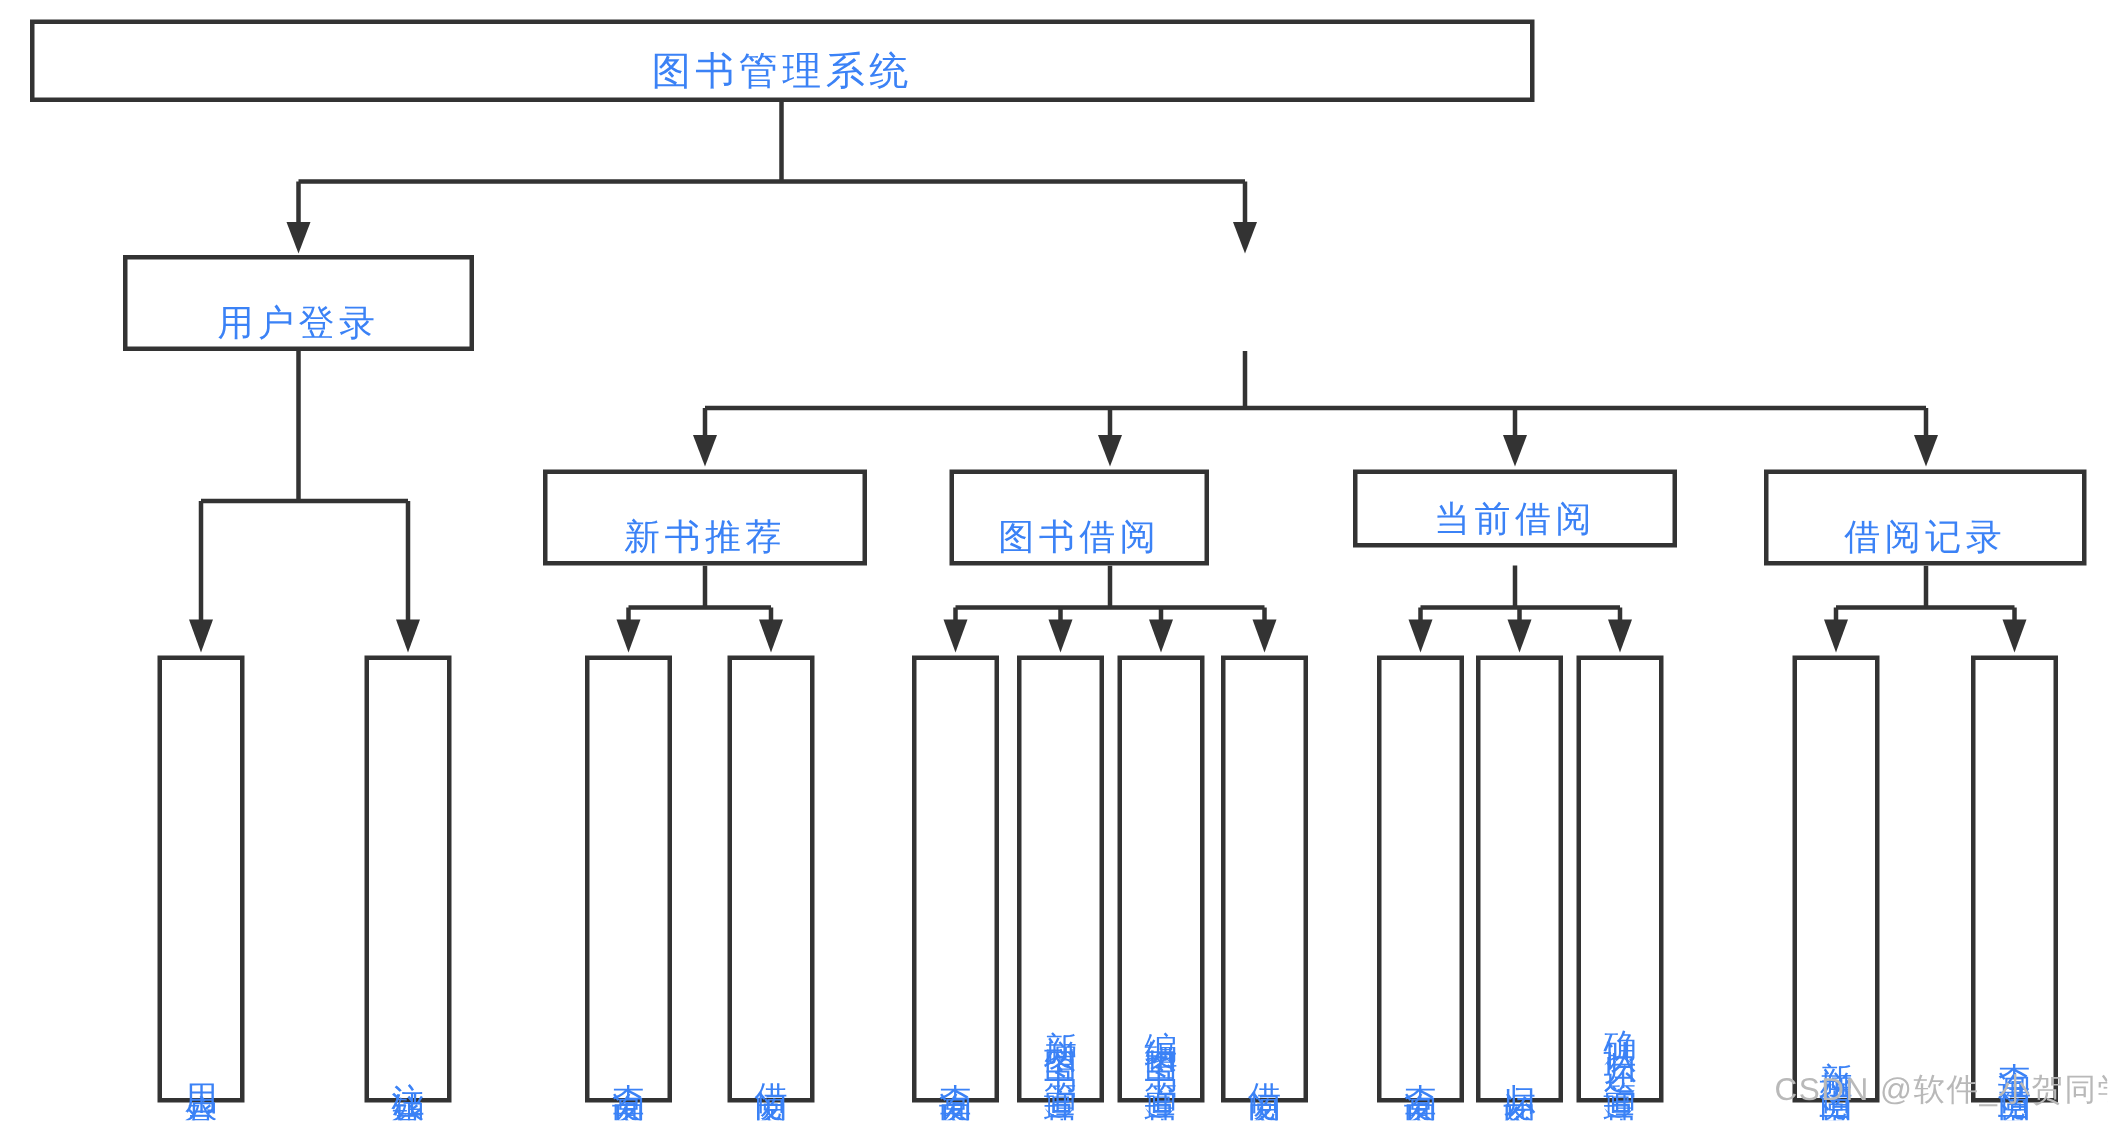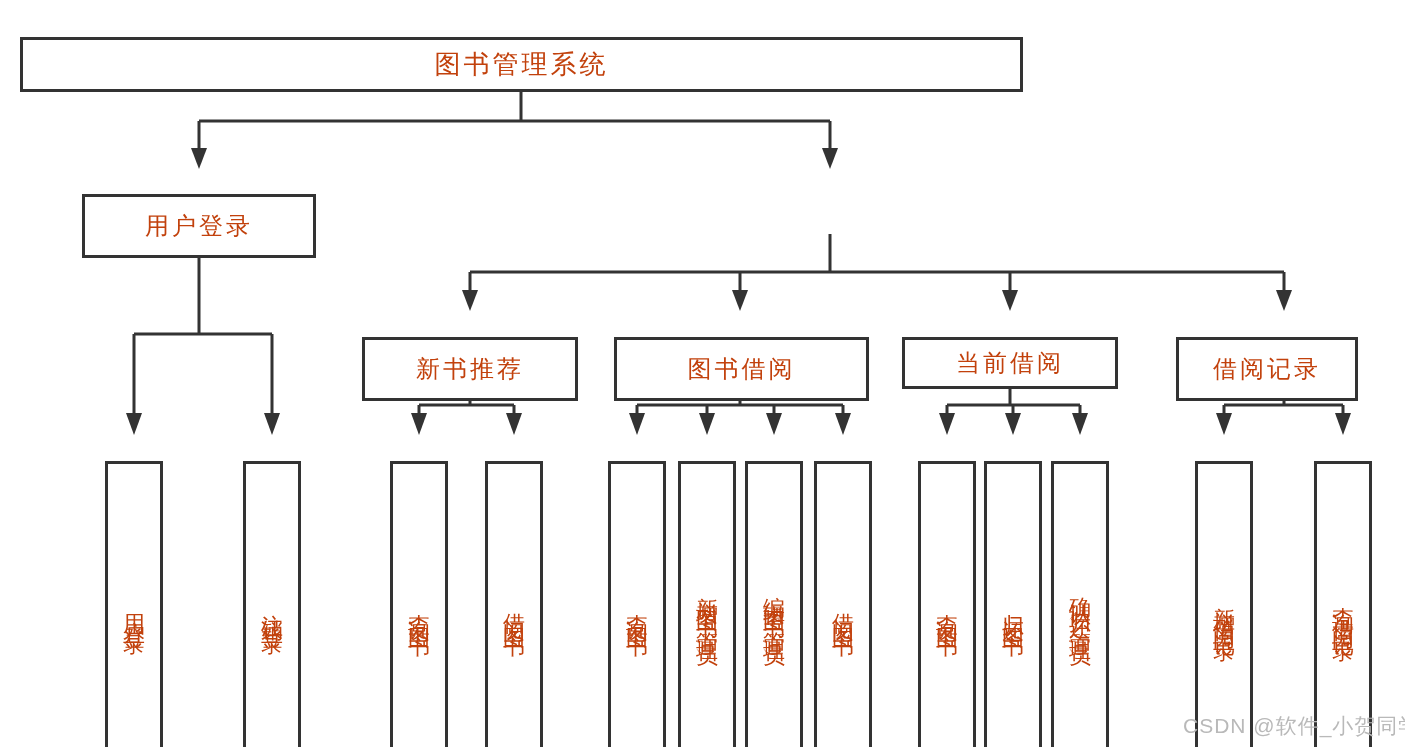--- a/index.html
+++ b/index.html
@@ -31,25 +31,24 @@
   .connectors polygon {
     fill: #333333;
     stroke: none;
   }
   .node {
     position: absolute;
     box-sizing: border-box;
     border: 3px solid #333333;
     background: #ffffff;
     display: flex;
-    align-items: center;
+    align-items: flex-end;
     justify-content: center;
-    color: #c2410c;
+    color: #3b82f6;
     z-index: 2;
-    margin-top: 24px;
   }
   .hnode {
     font-size: 24px;
     letter-spacing: 3px;
     white-space: nowrap;
   }
   .hnode.root-box {
     font-size: 26px;
   }
   .vnode .vtext {
@@ -116,27 +115,27 @@
     <span>图书管理系统</span>
   </div>
 
   <div class="node hnode" style="left:82px; top:170px; width:234px; height:64px;">
     <span>用户登录</span>
   </div>
 
   <div class="node hnode" style="left:362px; top:313px; width:216px; height:64px;">
     <span>新书推荐</span>
   </div>
-  <div class="node hnode" style="left:614px; top:313px; width:255px; height:64px;font-family:Liberation Serif, serif;">
+  <div class="node hnode" style="left:633px; top:313px; width:173px; height:64px;font-family:Liberation Serif, serif;">
     <span>图书借阅</span>
   </div>
   <div class="node hnode" style="left:902px; top:313px; width:216px; height:52px;">
     <span>当前借阅</span>
   </div>
-  <div class="node hnode" style="left:1176px; top:313px; width:182px; height:64px;">
+  <div class="node hnode" style="left:1176px; top:313px; width:215px; height:64px;">
     <span>借阅记录</span>
   </div>
 
   <div class="node vnode" style="left:105px; top:437px; width:58px; height:298px;">
     <span class="vtext">用户登录</span>
   </div>
   <div class="node vnode" style="left:243px; top:437px; width:58px; height:298px;">
     <span class="vtext">注销登录</span>
   </div>
 

